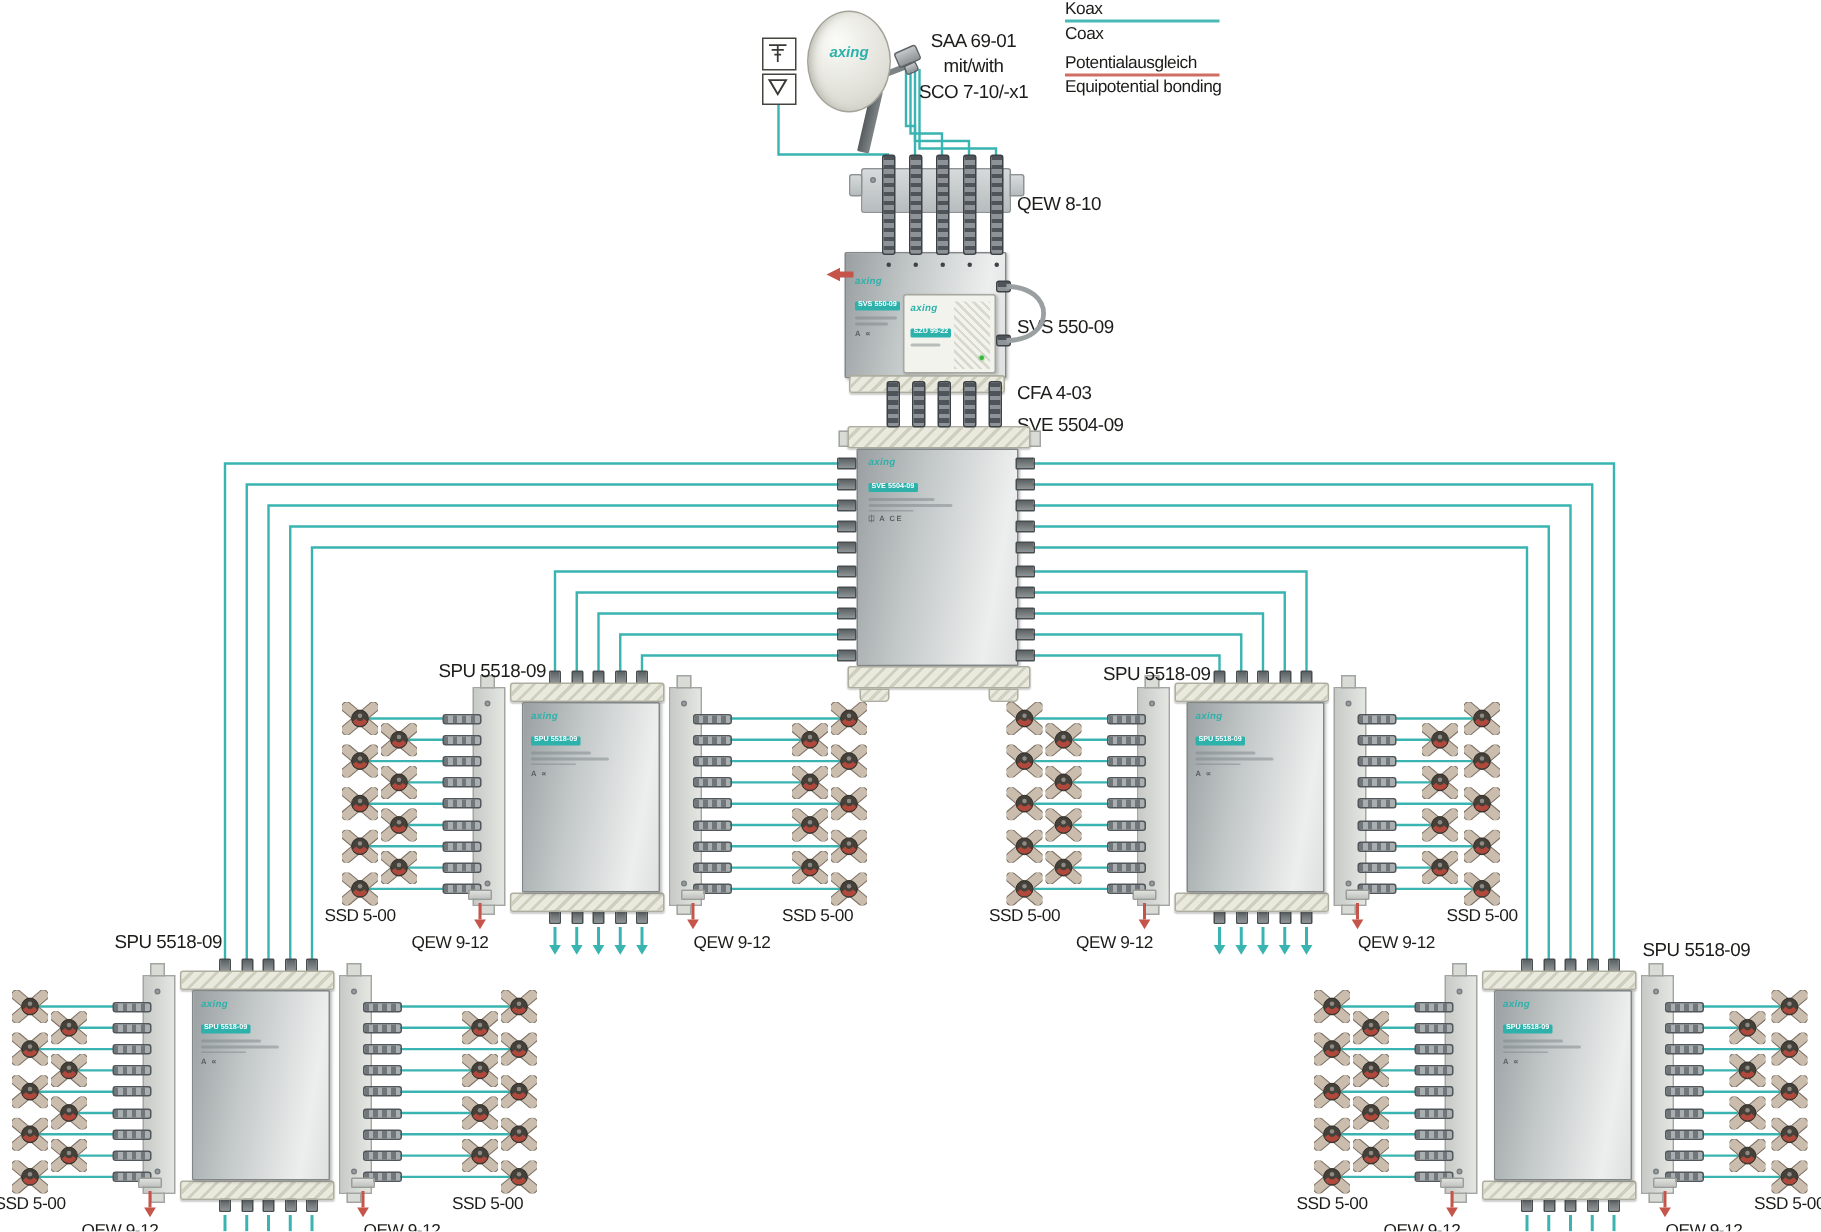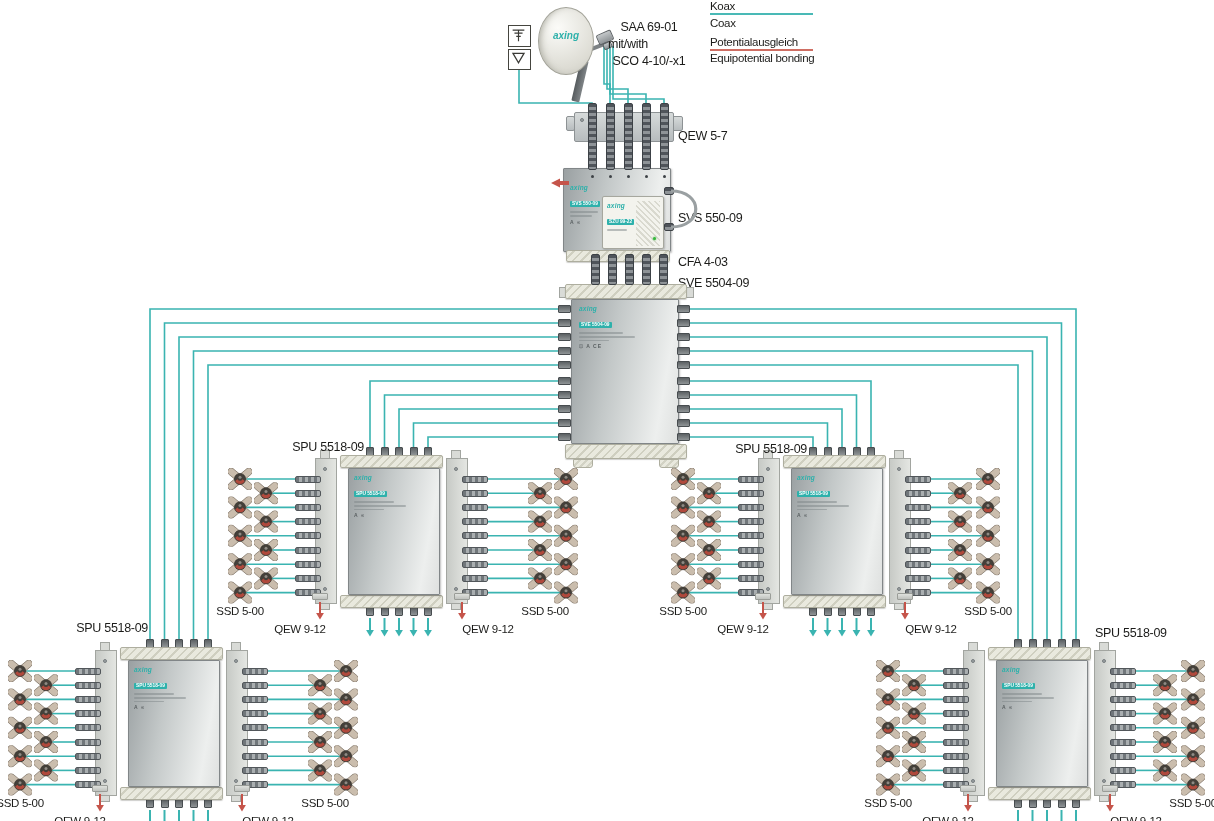--- a/index.html
+++ b/index.html
@@ -183,30 +183,30 @@
     <div class="abs" style="left:536px;top:4px;width:84px;height:102px">
       <div class="mast" style="left:40px;top:56px;width:8px;height:42px;transform:rotate(13deg)"></div>
       <div class="arm" style="left:32px;top:44px;width:42px;height:4px;transform:rotate(-21deg)"></div>
       <div class="disc" style="left:2px;top:3px;width:56px;height:68px">
         <div class="dishlogo" style="top:22px">axing</div>
       </div>
       <div class="lnb" style="left:61px;top:28px;width:16px;height:11px;transform:rotate(-24deg)"></div>
       <div class="lnb" style="left:67px;top:38px;width:9px;height:7px;transform:rotate(-24deg)"></div>
     </div>
     <div class="lbl big c" style="left:649px;top:21px">SAA 69-01</div>
-    <div class="lbl big c" style="left:628px;top:38px">mit/with</div>
-    <div class="lbl big c" style="left:649px;top:55px">SCO 4-10/-x1</div>
+    <div class="lbl big c" style="left:649px;top:38px">mit/with</div>
+    <div class="lbl big c" style="left:649px;top:55px">SCO 7-10/-x1</div>
 
     <div class="plate" style="left:566px;top:116px;width:9px;height:15px"></div>
     <div class="plate" style="left:672px;top:116px;width:11px;height:15px"></div>
     <div class="plate" style="left:574px;top:112px;width:100px;height:30px">
       <div class="hole" style="left:5px;top:5px"></div>
       <div class="hole" style="left:90px;top:5px"></div>
     </div>
-    <div class="lbl big" style="left:678px;top:130px">QEW 5-7</div>
+    <div class="lbl big" style="left:678px;top:130px">QEW 8-10</div>
 
     <div class="metal" style="left:563px;top:168px;width:108px;height:84px"></div>
     <div class="tblock" style="left:570px;top:184px;width:34px">
       <div class="mlogo">axing</div>
       <div class="mchip">SVS 550-09</div>
       <div class="mbar" style="width:28px"></div>
       <div class="mbar" style="width:22px"></div>
       <div class="micons">A ∝</div>
     </div>
     <div class="module" style="left:602px;top:196px;width:62px;height:53px">

